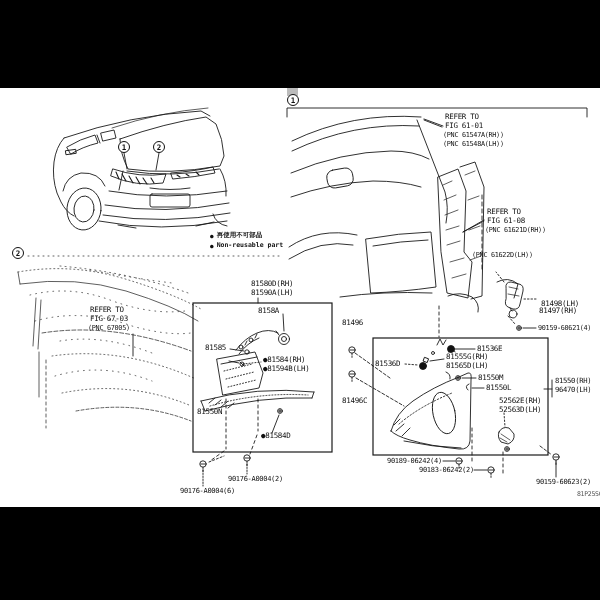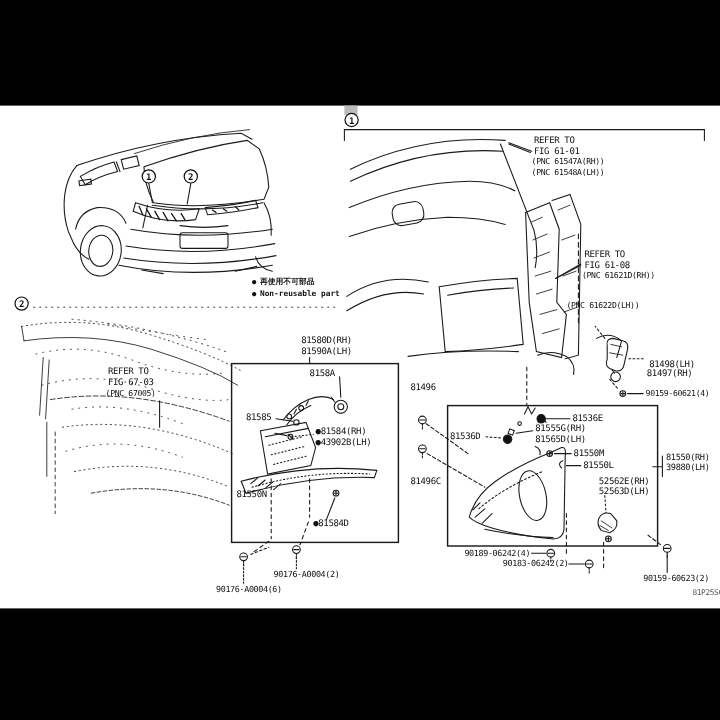--- a/index.html
+++ b/index.html
@@ -258,37 +258,37 @@
   <div class="lbl t75" style="left:90px;top:306px;">REFER TO</div>
   <div class="lbl t75" style="left:90px;top:315px;">FIG 67-03</div>
   <div class="lbl t68" style="left:88px;top:325px;">(PNC 67005)</div>
 
   <div class="lbl t75" style="left:251px;top:280px;">81580D(RH)</div>
   <div class="lbl t75" style="left:251px;top:289px;">81590A(LH)</div>
   <div class="lbl t75" style="left:258px;top:307px;">8158A</div>
   <div class="lbl t75" style="left:205px;top:344px;">81585</div>
   <div class="lbl t75" style="left:197px;top:376px;margin-top:32px;">81550N</div>
   <div class="lbl t75" style="left:263px;top:356px;">●81584(RH)</div>
-  <div class="lbl t75" style="left:263px;top:365px;">●43902B(LH)</div>
+  <div class="lbl t75" style="left:263px;top:365px;">●81594B(LH)</div>
   <div class="lbl t75" style="left:261px;top:432px;">●81584D</div>
   <div class="lbl t7" style="left:228px;top:476px;">90176-A0004(2)</div>
   <div class="lbl t7" style="left:180px;top:488px;">90176-A0004(6)</div>
 
   <div class="lbl t75" style="left:342px;top:319px;">81496</div>
   <div class="lbl t75" style="left:342px;top:397px;">81496C</div>
   <div class="lbl t75" style="left:375px;top:360px;">81536D</div>
   <div class="lbl t75" style="left:477px;top:345px;">81536E</div>
   <div class="lbl t75" style="left:446px;top:353px;">81555G(RH)</div>
   <div class="lbl t75" style="left:446px;top:362px;">81565D(LH)</div>
   <div class="lbl t75" style="left:478px;top:374px;">81550M</div>
   <div class="lbl t75" style="left:486px;top:384px;">81550L</div>
   <div class="lbl t75" style="left:499px;top:397px;">52562E(RH)</div>
   <div class="lbl t75" style="left:499px;top:406px;">52563D(LH)</div>
   <div class="lbl t72" style="left:555px;top:377px;text-align:right;">81550(RH)</div>
-  <div class="lbl t72" style="left:555px;top:386px;">39880(LH)</div>
+  <div class="lbl t72" style="left:555px;top:386px;">96470(LH)</div>
   <div class="lbl t7" style="left:387px;top:458px;">90189-06242(4)</div>
   <div class="lbl t7" style="left:419px;top:467px;">90183-06242(2)</div>
   <div class="lbl t7" style="left:536px;top:479px;">90159-60623(2)</div>
 
   <div class="lbl t75" style="left:539px;top:291px;margin-top:16px;">81497(RH)</div>
   <div class="lbl t75" style="left:541px;top:300px;">81498(LH)</div>
   <div class="lbl t68" style="left:538px;top:325px;">90159-60621(4)</div>
 
   <div class="lbl t65" style="left:551px;top:491px;color:#555;padding-left:26px;">81P25SC</div>
 

